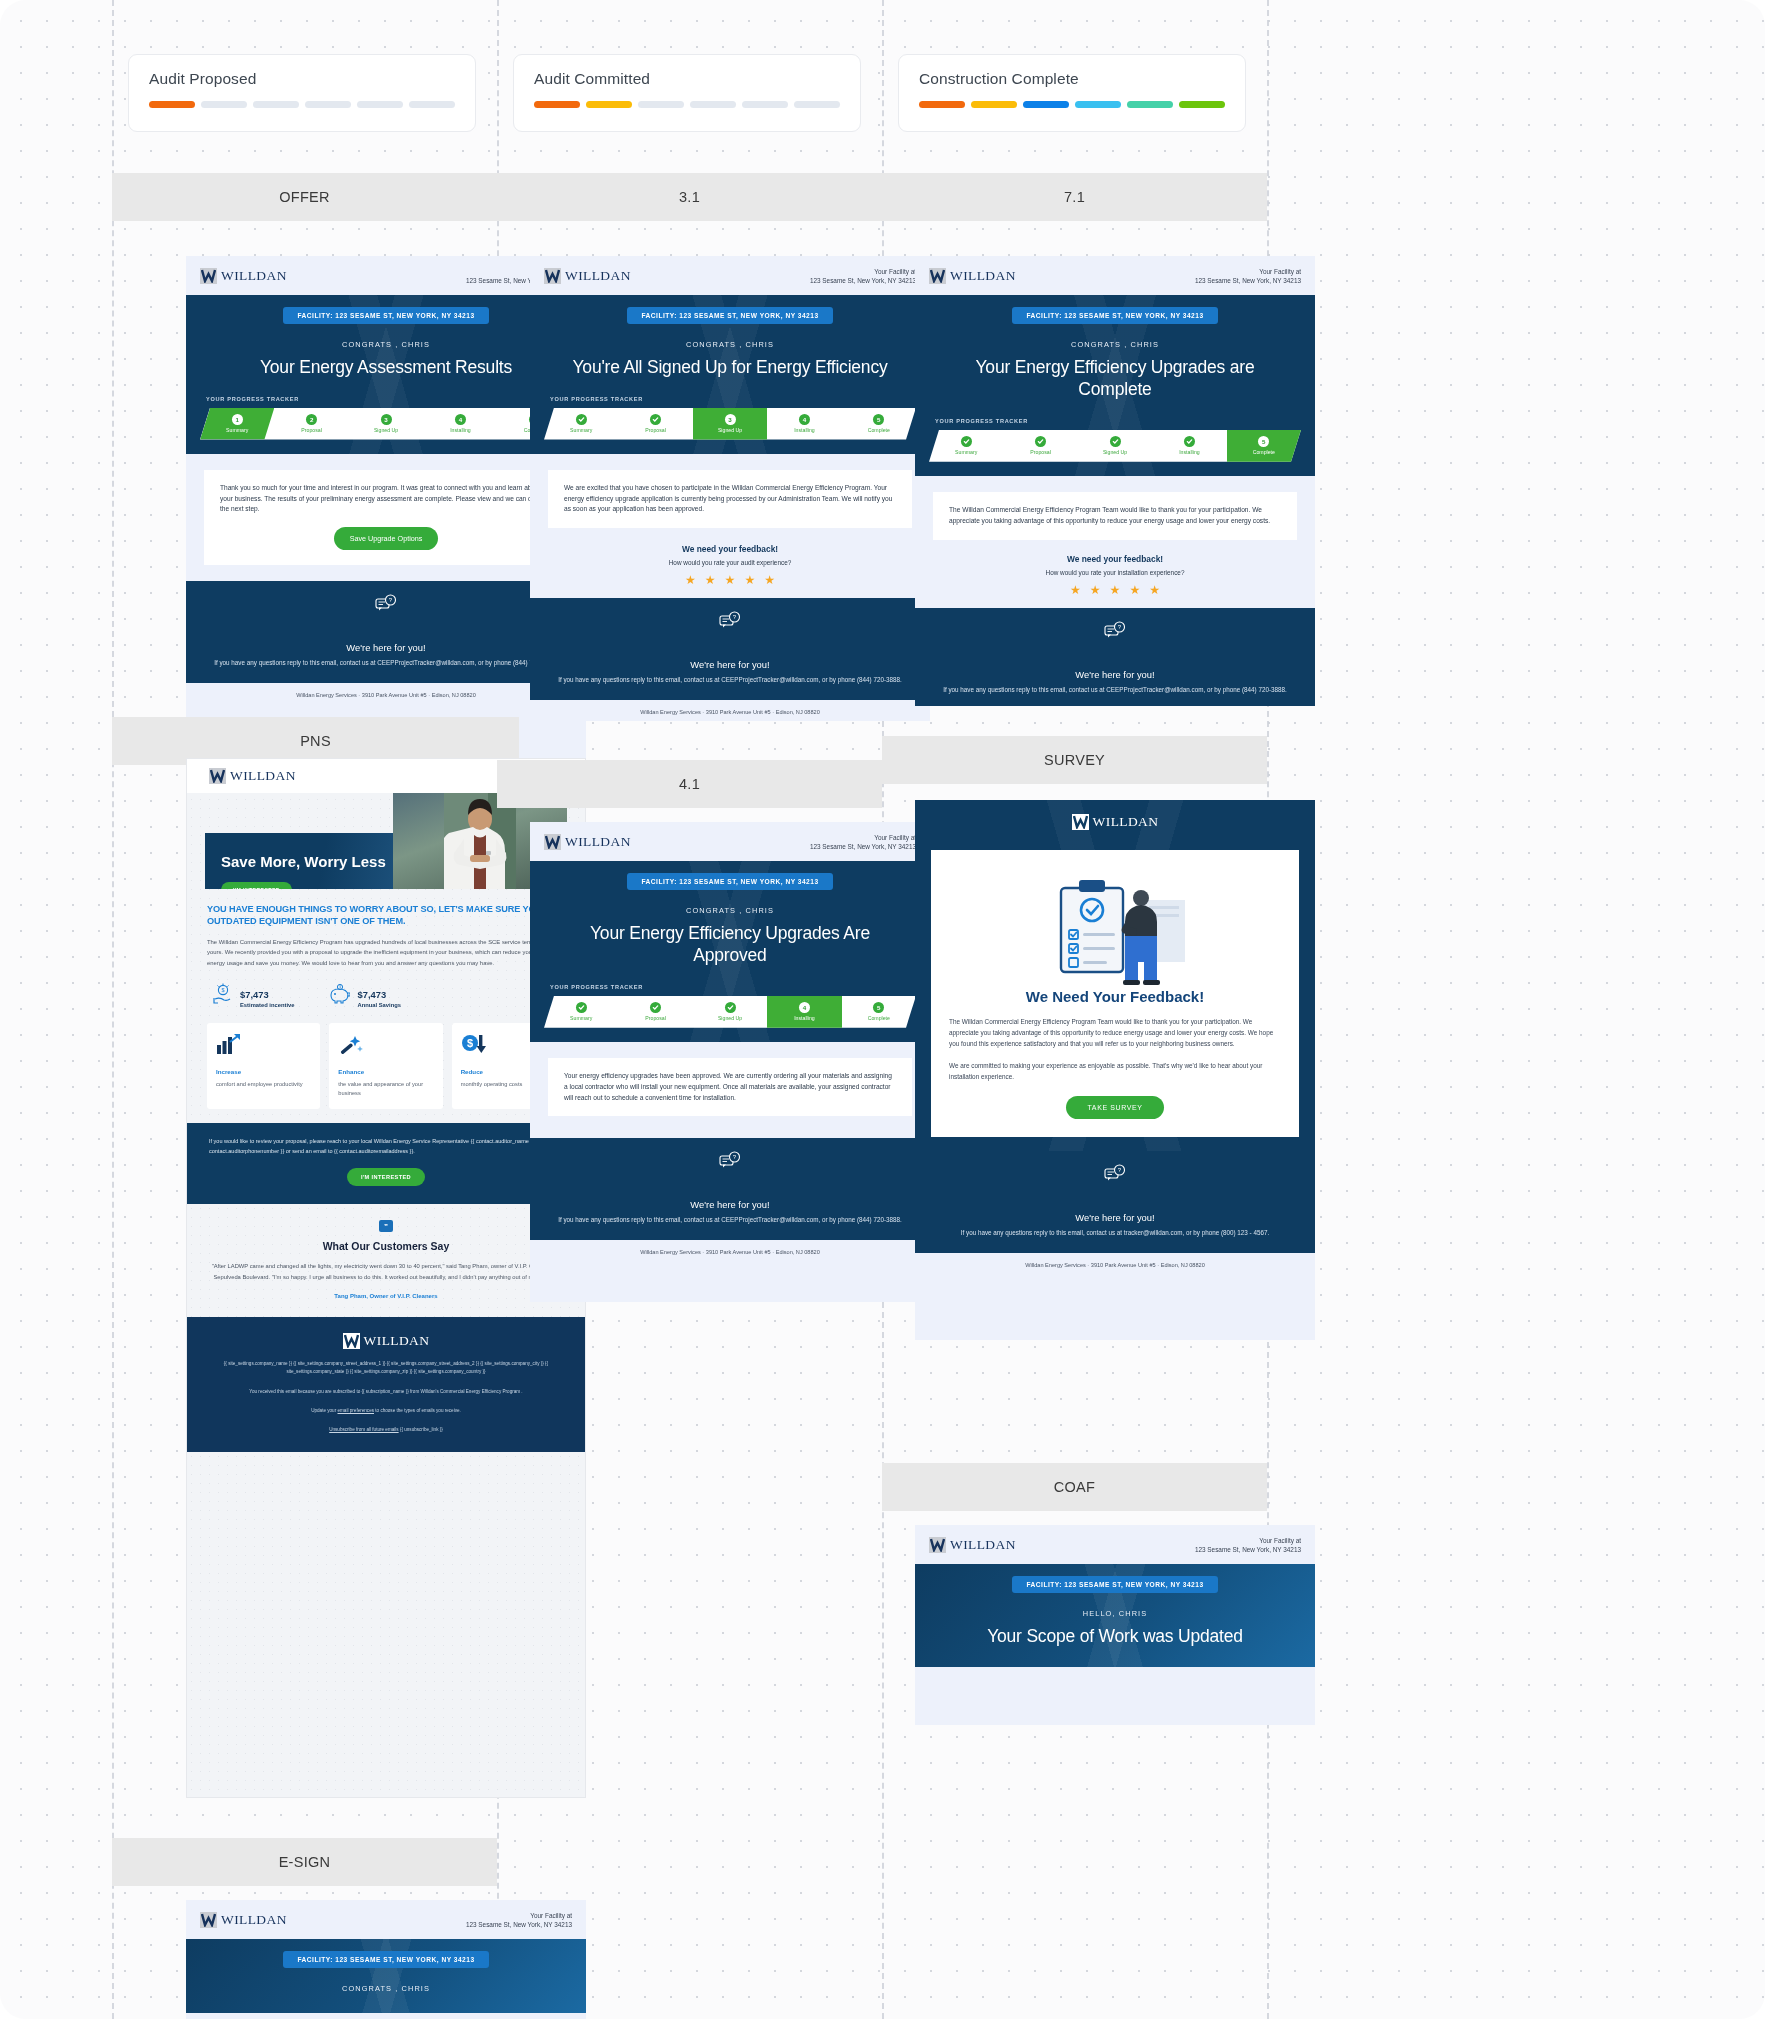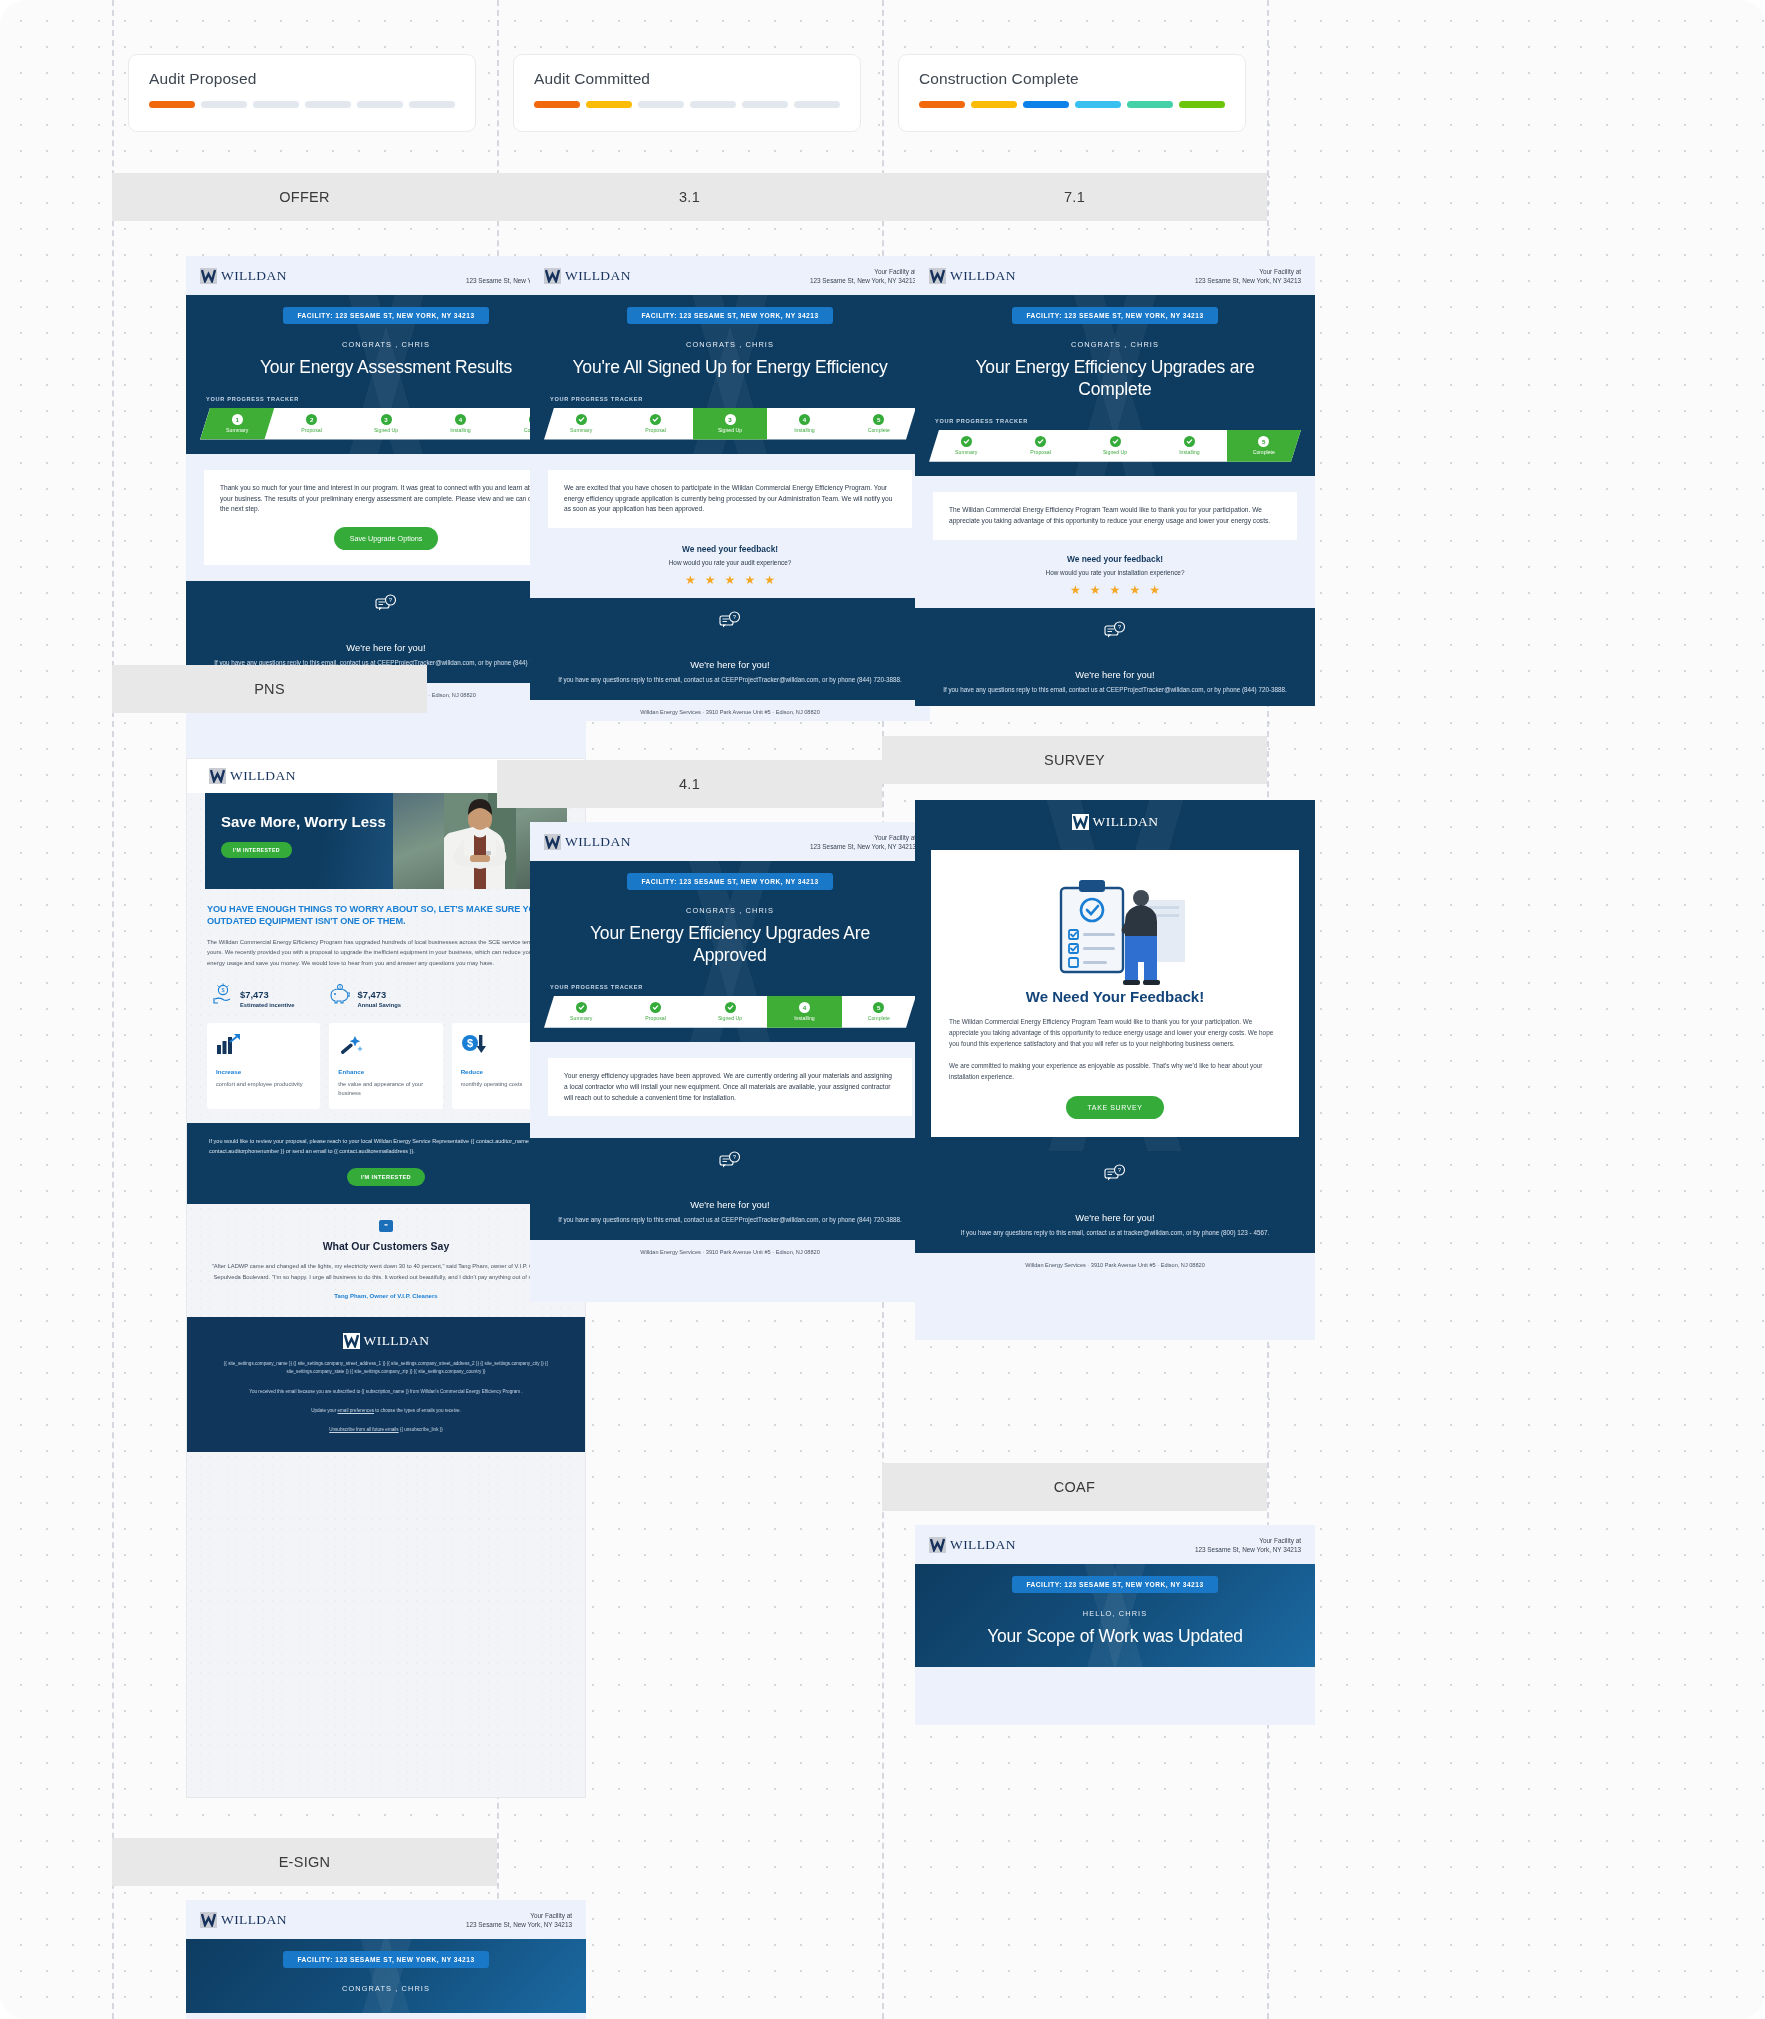--- a/index.html
+++ b/index.html
@@ -134,21 +134,21 @@
     color: #4a5565; padding: 9px 0 10px 0;
   }
 
   
   .pns { position: absolute; background: #f2f4f7; overflow: hidden; border: 1px solid #e6e8ec;
          background-image: radial-gradient(#e2e5ea .9px, transparent .9px); background-size: 9px 9px; }
   .pns-head { background: #fff; display: flex; align-items: center; justify-content: space-between; padding: 9px 22px; }
   .btn-start { background: #35ab3a; color: #fff; font-size: 5.4px; font-weight: bold; letter-spacing: .4px;
                padding: 5px 13px; border-radius: 14px; border: none; cursor: pointer; font-family: inherit; }
   .pns-hero { margin: 0 18px; height: 96px; display: flex; position: relative; overflow: hidden; }
-  .ph-left { width: 52%; background: linear-gradient(100deg,#0e3c61 62%, #1b4f79 100%); padding: 20px 0 0 16px; position: relative; }
+  .ph-left { width: 52%; background: linear-gradient(100deg,#0e3c61 62%, #1b4f79 100%); padding: 20px 0 0 16px; position: relative; margin-top: 40px; }
   .ph-left h2 { color: #fff; font-size: 15px; font-weight: bold; line-height: 1.22; }
   .btn-int { margin-top: 11px; background: #35ab3a; color: #fff; font-size: 5.2px; font-weight: bold;
              letter-spacing: .4px; padding: 5px 12px; border-radius: 12px; border: none; cursor: pointer; font-family: inherit; }
   .ph-right { flex: 1; background: linear-gradient(160deg,#55707a 0%, #7c9686 42%, #4a5f55 100%); position: relative; overflow: hidden; }
   .person { position: absolute; left: 50%; bottom: 0; transform: translateX(-50%); }
   .pns-body { padding: 14px 20px 0 20px; }
   .pns-h3 { color: #1a7fd4; font-size: 9.2px; font-weight: bold; line-height: 1.35; letter-spacing: -.1px; }
   .pns-p { font-size: 5.9px; line-height: 1.75; color: #4b5563; margin-top: 9px; }
   .stats { display: flex; gap: 34px; margin-top: 15px; padding-left: 6px; }
   .stat { display: flex; align-items: center; gap: 7px; }
@@ -484,21 +484,21 @@
           <line x1="3.5" y1="8" x2="10" y2="8" stroke="#fff" stroke-width=".9"></line>
           <line x1="3.5" y1="10.5" x2="8" y2="10.5" stroke="#fff" stroke-width=".9"></line>
         </svg>
       </span>
       <div class="foot-h">We're here for you!</div>
       <div class="foot-p">If you have any questions reply to this email, contact us at CEEPProjectTracker@willdan.com, or by phone (844) 720-3888.</div>
     </div>
     <div class="em-addr">Willdan Energy Services  ·  3910 Park Avenue Unit #5  ·  Edison, NJ 08820</div>
   </div>
 
-  <div class="band" style="left:112px; top:665px; width:315px">
+  <div class="band" style="left:112px; top:717px; width:407px">
     <span>PNS</span>
   </div>
 
   <div class="pns" style="left:186px; top:758px; width:400px; height:1040px">
     <div class="pns-head">
       <div class="logo">
         <span class="logo-mark">
           <svg width="15" height="14" viewBox="0 0 15 14">
               <path d="M1 1 L4 12 L7.5 5 L11 12 L14 1" fill="none" stroke="#16325c" stroke-width="2.4"></path>
             </svg>

